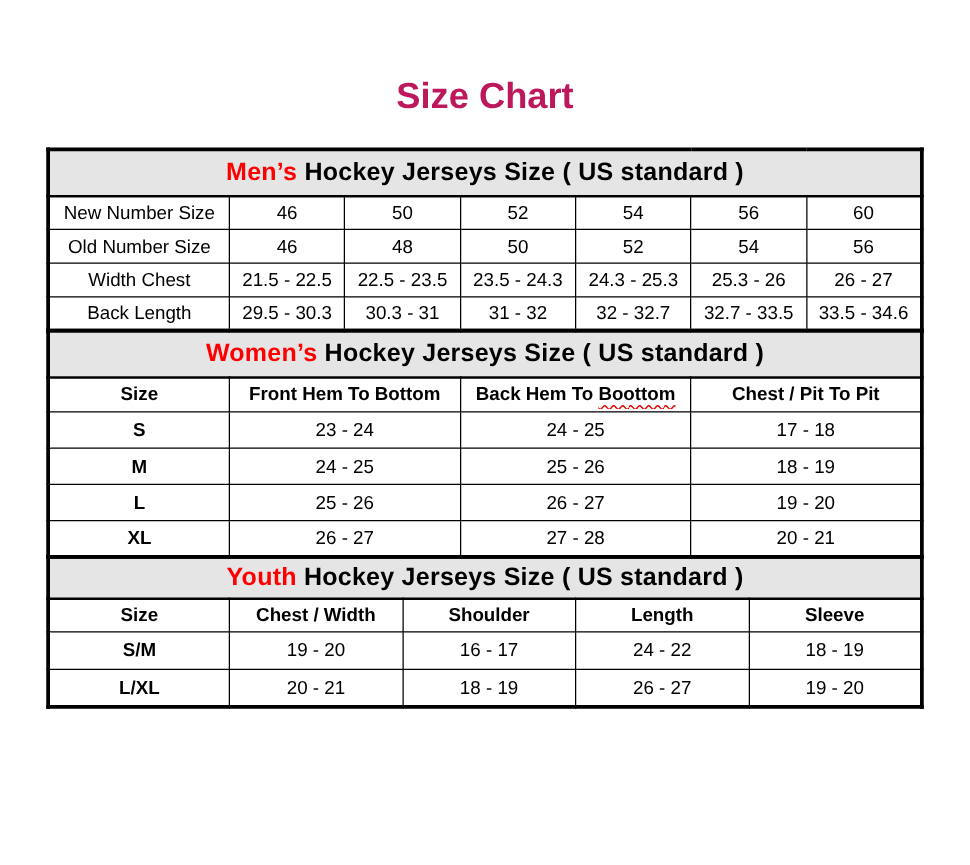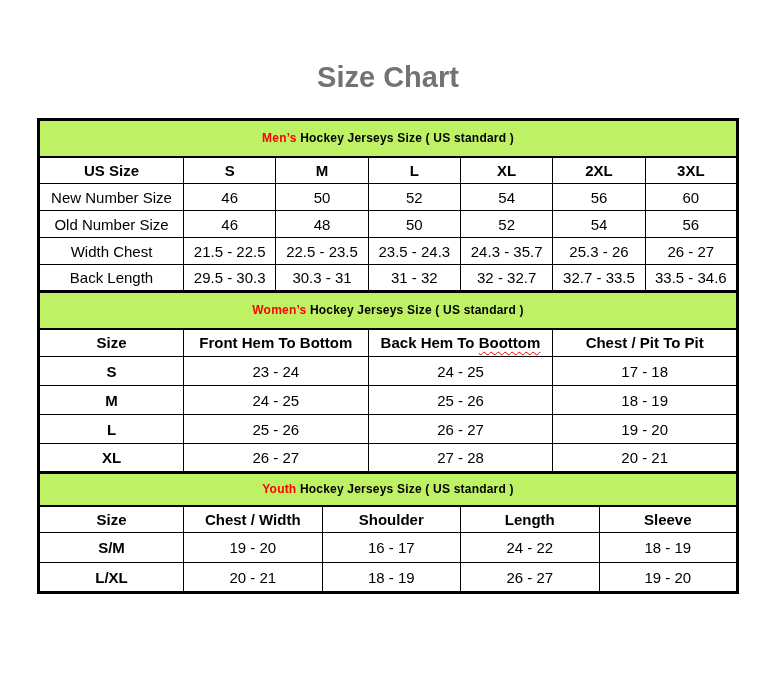--- a/index.html
+++ b/index.html
@@ -9,21 +9,21 @@
     background: #ffffff;
     color: #000000;
     font-family: "Liberation Sans", sans-serif;
   }
   .page-title {
     margin: 60px 0 0 0;
     text-align: center;
     font-size: 29px;
     line-height: 34px;
     font-weight: 700;
-    color: #737373;
+    color: #be185d;
   }
   .chart-wrap { width: 702px; margin: 24px 0 0 37px; }
 
   table.sz {
     border-collapse: collapse;
     table-layout: fixed;
     width: 702px;
     border: 3px solid #000;
   }
   table.sz + table.sz { margin-top: -3px; }
@@ -31,23 +31,23 @@
   .sz td {
     border: 1.5px solid #000;
     text-align: center;
     vertical-align: middle;
     font-size: 15px;
     padding: 0;
     overflow: hidden;
     white-space: nowrap;
   }
   .sz td.banner {
-    background: #bef264;
+    background: #e5e5e5;
     border: 2.5px solid #000;
-    font-size: 12px;
+    font-size: 20px;
     font-weight: 700;
     height: 37px;
     letter-spacing: 0.2px;
   }
   .youth td.banner { height: 33px; }
   .red { color: #FF0000; }
 
   .sz tr.hd td { font-weight: 700; }
   .sz td.lbl { font-weight: 700; margin-top: 32px; }
   .mens td.lbl { font-weight: 400; }
@@ -82,29 +82,20 @@
         <col>
         <col>
         <col>
         <col>
         <col>
     </colgroup>
     <tbody>
         <tr>
       <td colspan="7" class="banner"><span class="red">Men’s</span><span> Hockey Jerseys Size ( US standard )</span></td>
     </tr>
-    <tr class="hd">
-      <td>US Size</td>
-      <td>S</td>
-      <td>M</td>
-      <td>L</td>
-      <td>XL</td>
-      <td>2XL</td>
-      <td>3XL</td>
-    </tr>
     <tr class="dr">
       <td class="lbl">New Number Size</td>
       <td>46</td>
       <td>50</td>
       <td>52</td>
       <td>54</td>
       <td>56</td>
       <td>60</td>
     </tr>
     <tr class="dr">
@@ -114,21 +105,21 @@
       <td>50</td>
       <td>52</td>
       <td>54</td>
       <td>56</td>
     </tr>
     <tr class="dr">
       <td class="lbl">Width Chest</td>
       <td>21.5 - 22.5</td>
       <td>22.5 - 23.5</td>
       <td>23.5 - 24.3</td>
-      <td>24.3 - 35.7</td>
+      <td>24.3 - 25.3</td>
       <td>25.3 - 26</td>
       <td>26 - 27</td>
     </tr>
     <tr class="dr">
       <td class="lbl">Back Length</td>
       <td>29.5 - 30.3</td>
       <td>30.3 - 31</td>
       <td>31 - 32</td>
       <td>32 - 32.7</td>
       <td>32.7 - 33.5</td>

